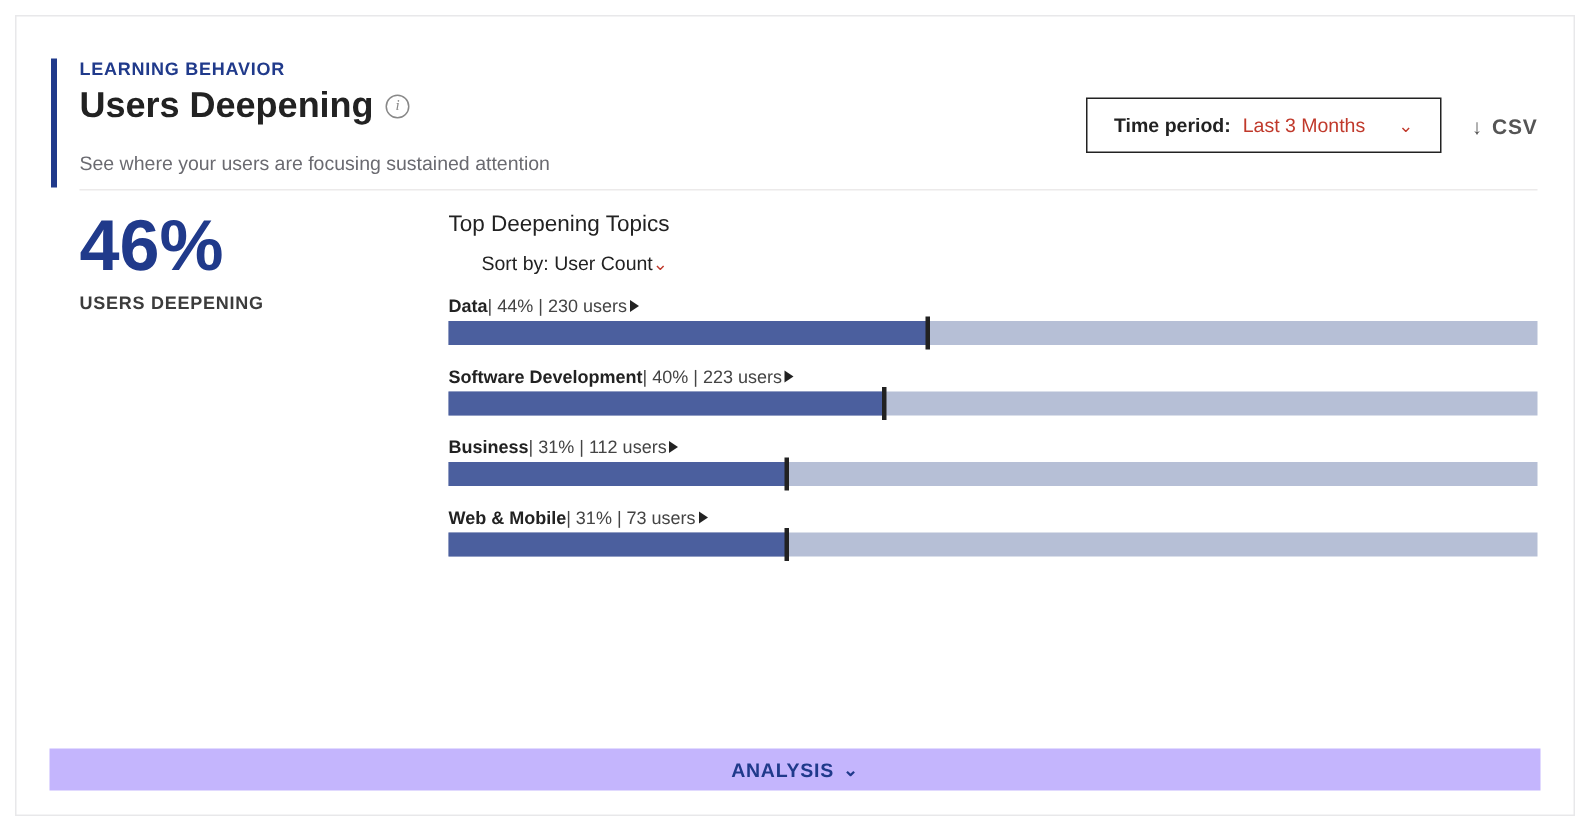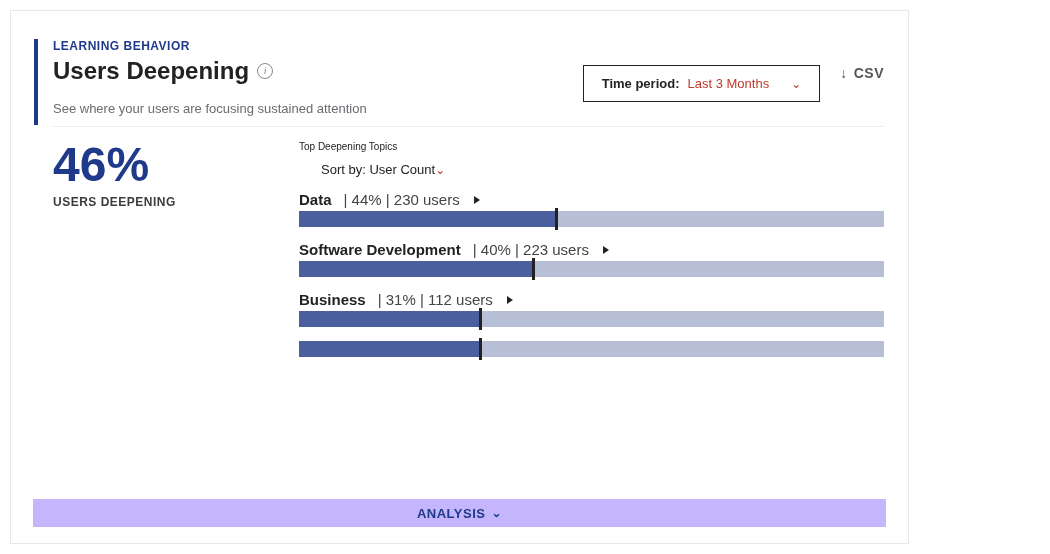--- a/index.html
+++ b/index.html
@@ -3,21 +3,21 @@
 <meta charset="utf-8">
 <style>
   * { box-sizing: border-box; margin: 0; padding: 0; }
   body {
     font-family: -apple-system, BlinkMacSystemFont, "Segoe UI", Arial, sans-serif;
     background: #fff;
     padding: 10px;
   }
   .card {
     border: 1px solid #e8e8ea;
-    width: 899px;
+    width: 1040px;
     height: 534px;
     position: relative;
     padding: 28px 24px 16px 24px;
   }
   .accent-left {
     position: absolute;
     left: 23px;
     top: 28px;
     width: 4px;
     height: 86px;
@@ -56,21 +56,21 @@
     font-family: Georgia, serif;
     line-height: 1;
   }
   .subtitle {
     margin-top: 16px;
     font-size: 13px;
     color: #6a6a70;
   }
   .header-right {
     display: flex;
-    align-items: flex-start;
+    align-items: center;
     gap: 20px;
     padding-top: 26px;
   }
   .period-select {
     border: 1px solid #222;
     padding: 10px 18px;
     display: flex;
     align-items: center;
     gap: 6px;
     font-size: 13px;
@@ -117,43 +117,43 @@
   }
   .big-caption {
     margin-top: 6px;
     font-size: 12px;
     font-weight: 700;
     letter-spacing: .5px;
     color: #3c3c3c;
   }
   .topics-col { flex: 1; }
   .topics-title {
-    font-size: 10px;
+    font-size: 15px;
     color: #222;
     margin-bottom: 10px;
   }
   .sort-row {
     font-size: 13px;
     font-weight: 400;
     color: #222;
     margin-left: 22px;
     margin-bottom: 14px;
     cursor: pointer;
   }
   .sort-chevron { color: #c0392b; font-size: 12px; }
   .topic {
     margin-bottom: 14px;
   }
   .topic-label-row {
-    font-size: 15px;
+    font-size: 12px;
     color: #222;
     margin-bottom: 3px;
     display: flex;
     align-items: center;
-    gap: 12px;
+    gap: 0;
     cursor: pointer;
   }
   .topic-name { font-weight: 700; }
   .topic-meta { color: #444; }
   .tri-right {
     width: 0; height: 0;
     border-top: 4px solid transparent;
     border-bottom: 4px solid transparent;
     border-left: 6px solid #222;
     margin-left: 2px;
@@ -262,20 +262,25 @@
               <span class="topic-name">Business</span>
               <span class="topic-meta"> | 31% | 112 users</span>
               <span class="tri-right"></span>
             </div>
             <div class="bar-track">
               <div class="bar-fill" style="width:31.00%"></div>
               <div class="bar-tick" style="left:calc(31.00% - 1px)"></div>
             </div>
           </div>
           <div class="topic">
+            <div class="topic-label-row">
+              <span class="topic-name">Web &amp; Mobile</span>
+              <span class="topic-meta"> | 31% | 73 users</span>
+              <span class="tri-right"></span>
+            </div>
             <div class="bar-track">
               <div class="bar-fill" style="width:31.00%"></div>
               <div class="bar-tick" style="left:calc(31.00% - 1px)"></div>
             </div>
           </div>
         </div>
     </div>
   </div>
 
   <div class="analysis-bar">

